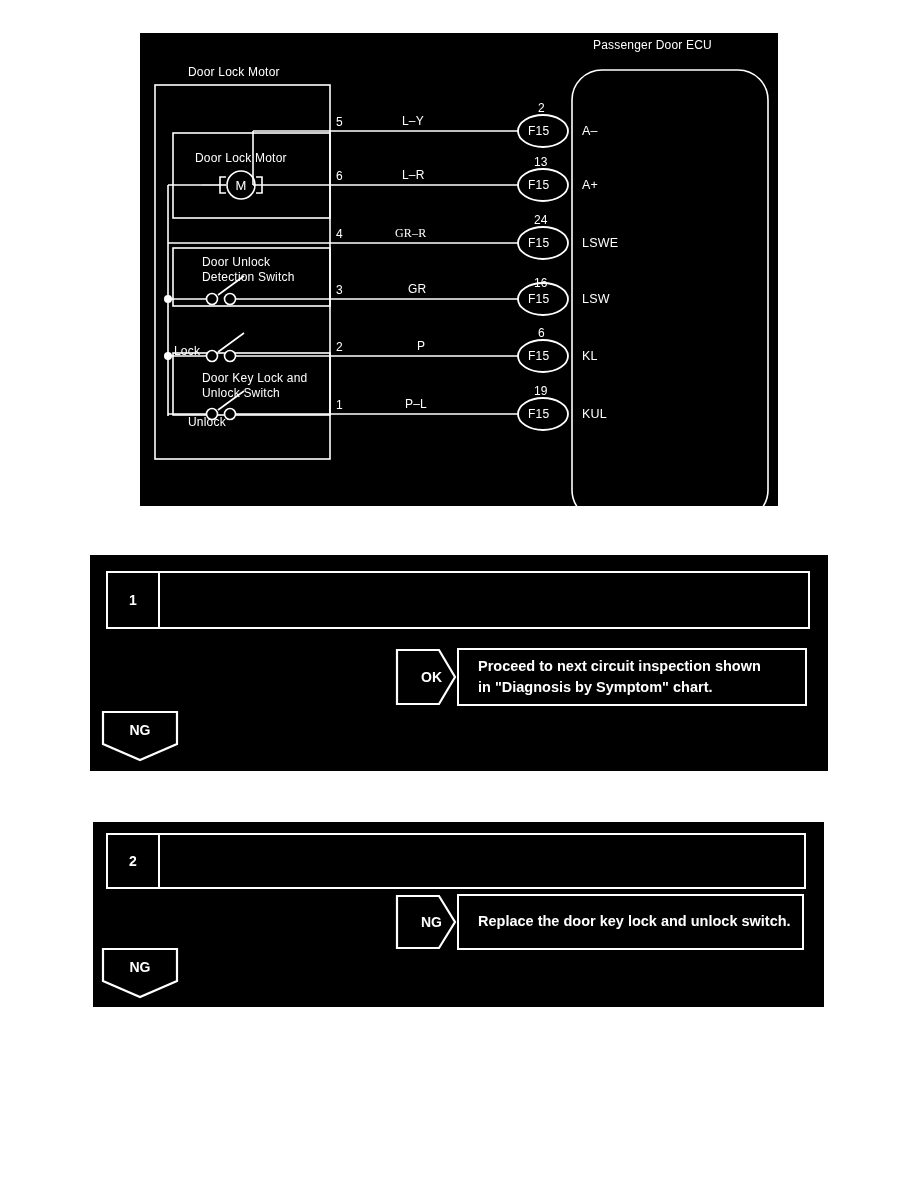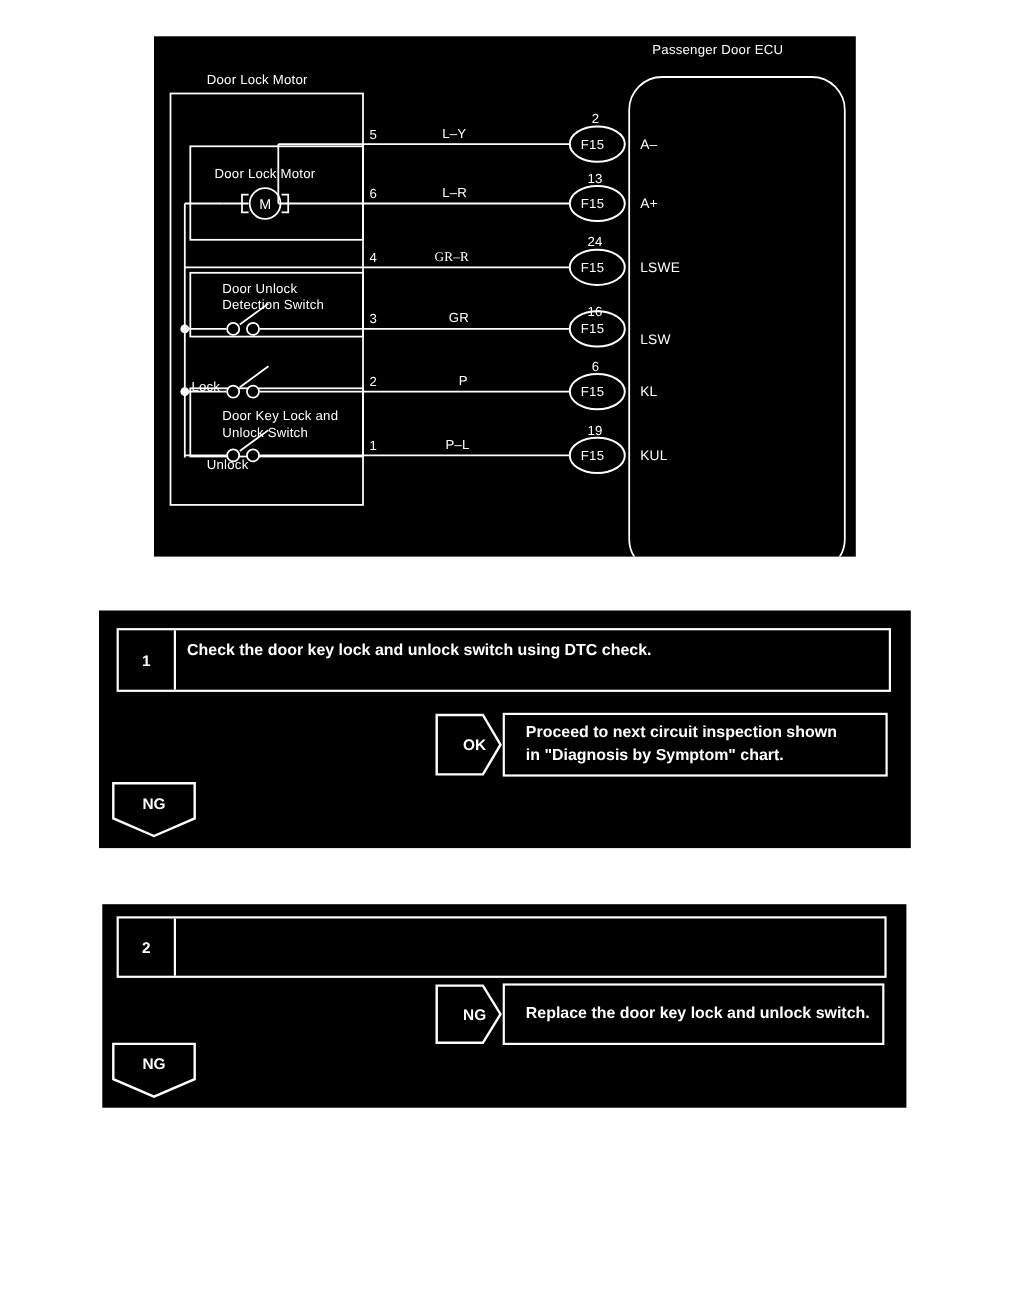--- a/index.html
+++ b/index.html
@@ -247,21 +247,21 @@
   <div class="wd-label pin" style="left:196px; top:194px;">4</div>
   <div class="wd-label wire" style="left:255px; top:193px;font-family:Liberation Serif, serif;">GR–R</div>
   <div class="wd-label pin" style="left:394px; top:180px;">24</div>
   <div class="wd-label pin" style="left:388px; top:203px;">F15</div>
   <div class="wd-label term" style="left:442px; top:203px;">LSWE</div>
 
   <div class="wd-label pin" style="left:196px; top:250px;">3</div>
   <div class="wd-label wire" style="left:268px; top:249px;">GR</div>
   <div class="wd-label pin" style="left:394px; top:243px;">16</div>
   <div class="wd-label pin" style="left:388px; top:259px;">F15</div>
-  <div class="wd-label term" style="left:442px; top:259px;margin-top:10px;">LSW</div>
+  <div class="wd-label term" style="left:442px; top:259px;">LSW</div>
 
   <div class="wd-label pin" style="left:196px; top:307px;">2</div>
   <div class="wd-label wire" style="left:277px; top:306px;">P</div>
   <div class="wd-label pin" style="left:398px; top:293px;">6</div>
   <div class="wd-label pin" style="left:388px; top:316px;">F15</div>
   <div class="wd-label term" style="left:442px; top:316px;">KL</div>
 
   <div class="wd-label pin" style="left:196px; top:365px;">1</div>
   <div class="wd-label wire" style="left:265px; top:364px;">P–L</div>
   <div class="wd-label pin" style="left:394px; top:351px;">19</div>
@@ -269,21 +269,20 @@
   <div class="wd-label term" style="left:442px; top:374px;">KUL</div>
 
 </div>
 
 <div style="position:absolute; left:234px; top:178px; width:14px; text-align:center; color:#ffffff; font-size:13px; font-family:'Liberation Sans',sans-serif;">M</div>
 
 <div class="step-panel" id="step1-panel" style="left:90px; top:555px; width:738px; height:216px;">
 
   <div class="step-head" style="left:16px; top:16px; width:704px; height:58px;">
     <div class="step-num">1</div>
-    <div class="step-text">Check the door key lock and unlock switch using DTC check.</div>
   </div>
 
   <div class="result-row" style="left:305px; top:93px;">
     <div class="tag-right">
       <svg width="62" height="58" viewBox="0 0 62 58">
         <polygon points="2,2 44,2 60,29 44,56 2,56" fill="none" stroke="#ffffff" stroke-width="2.2"></polygon>
       </svg>
       <span>OK</span>
     </div>
     <div class="result-box" style="width:350px; height:58px;">

